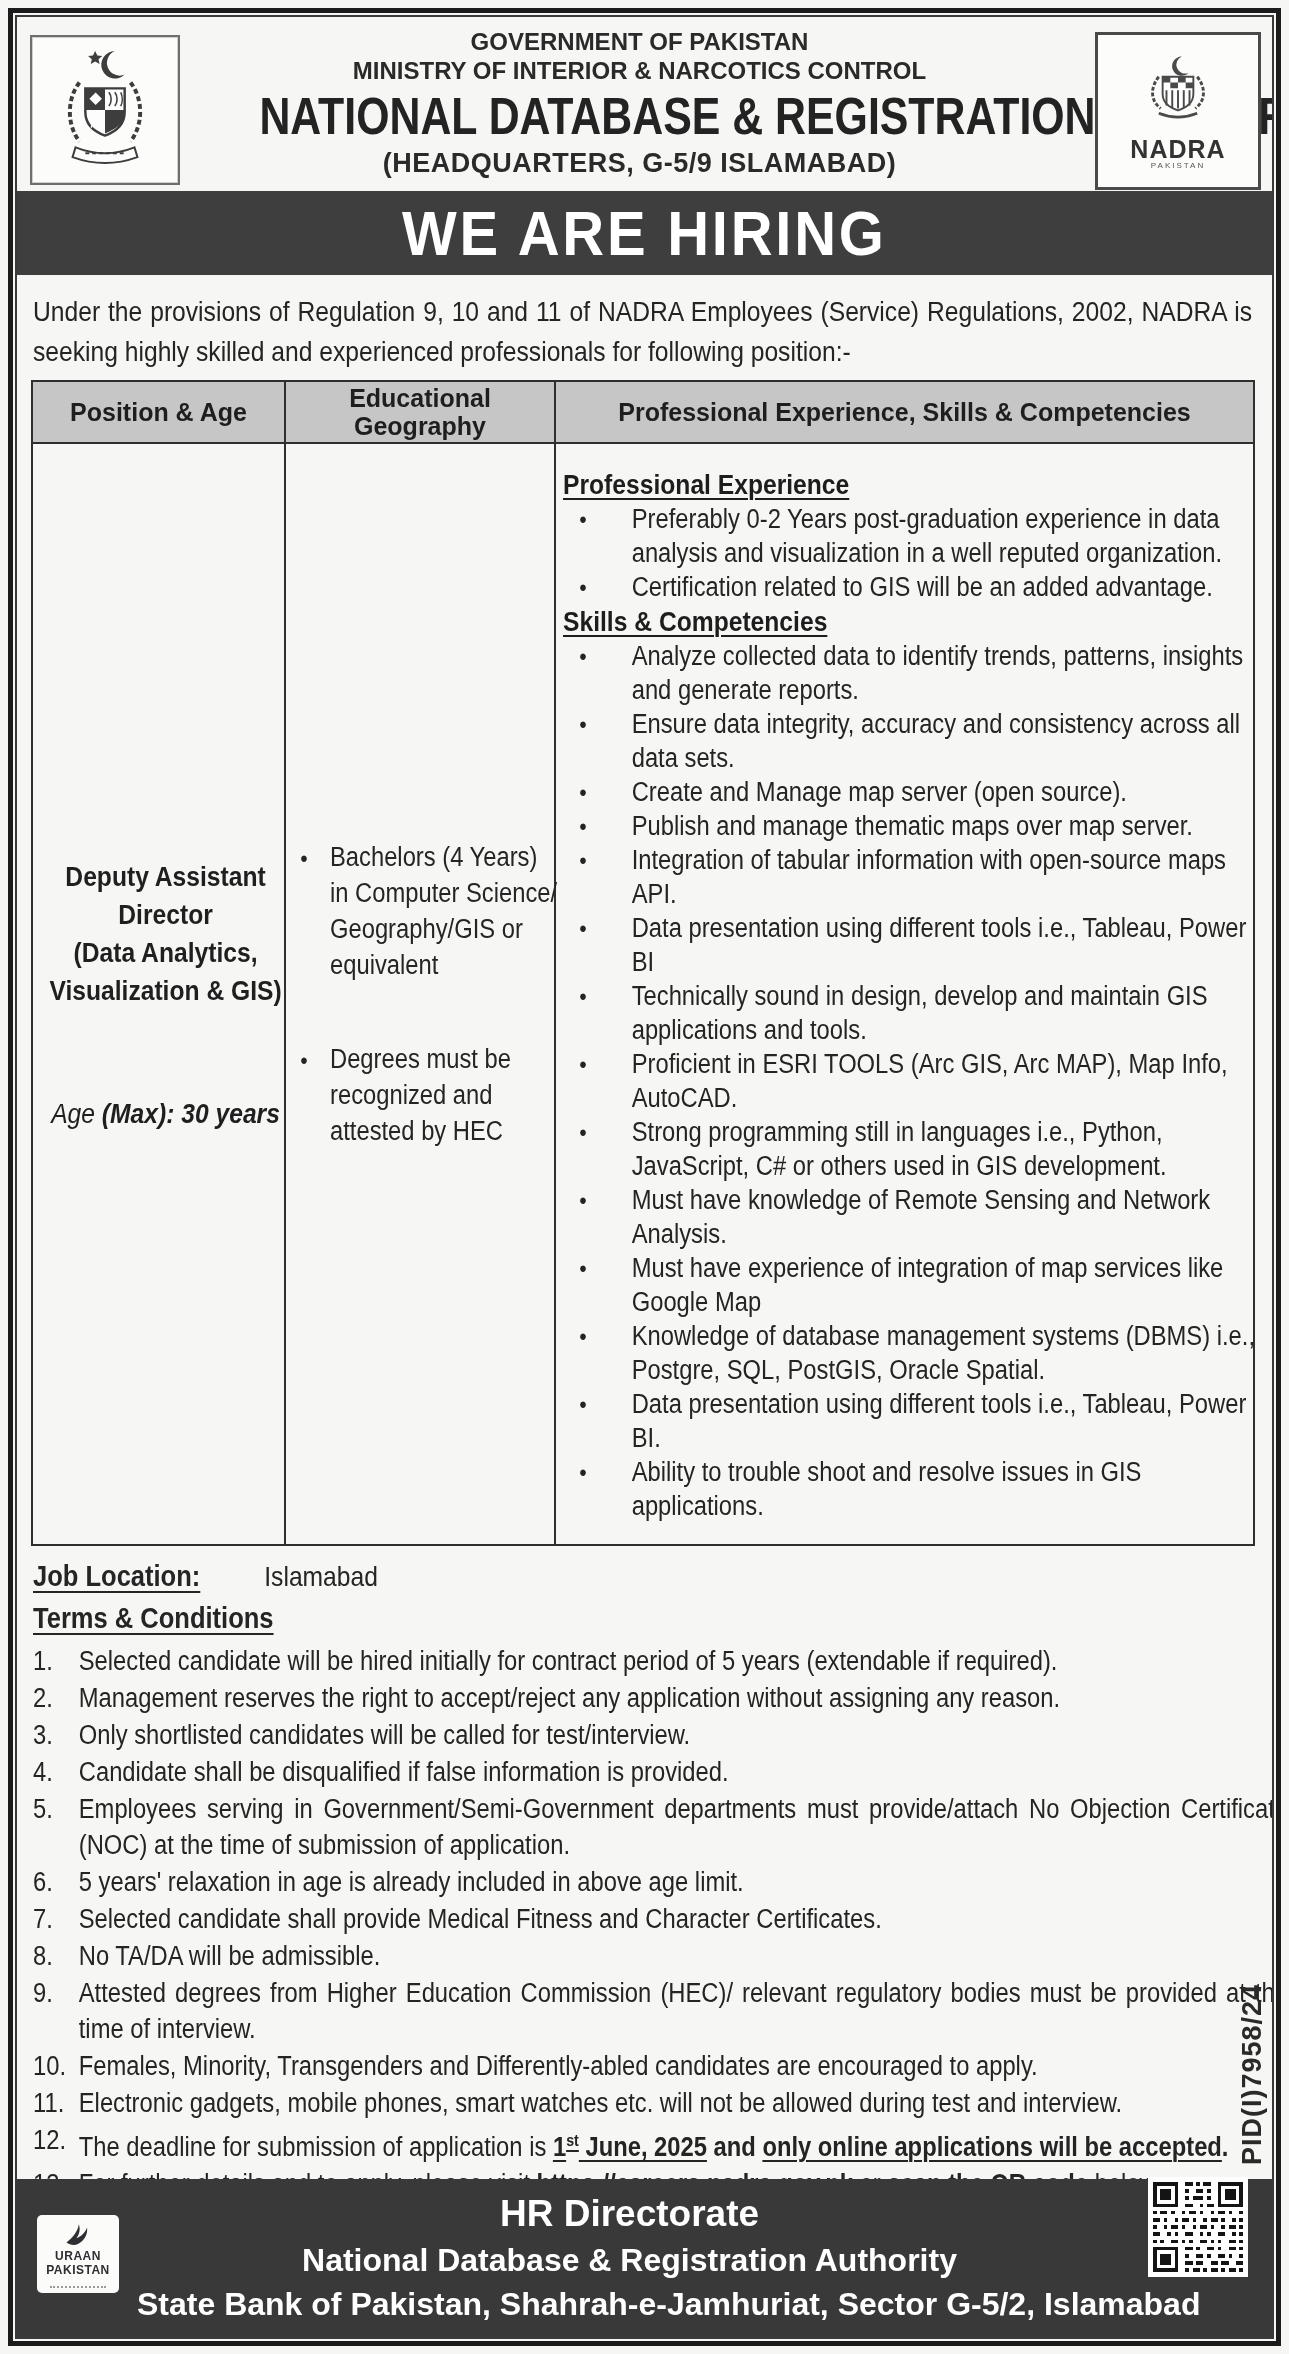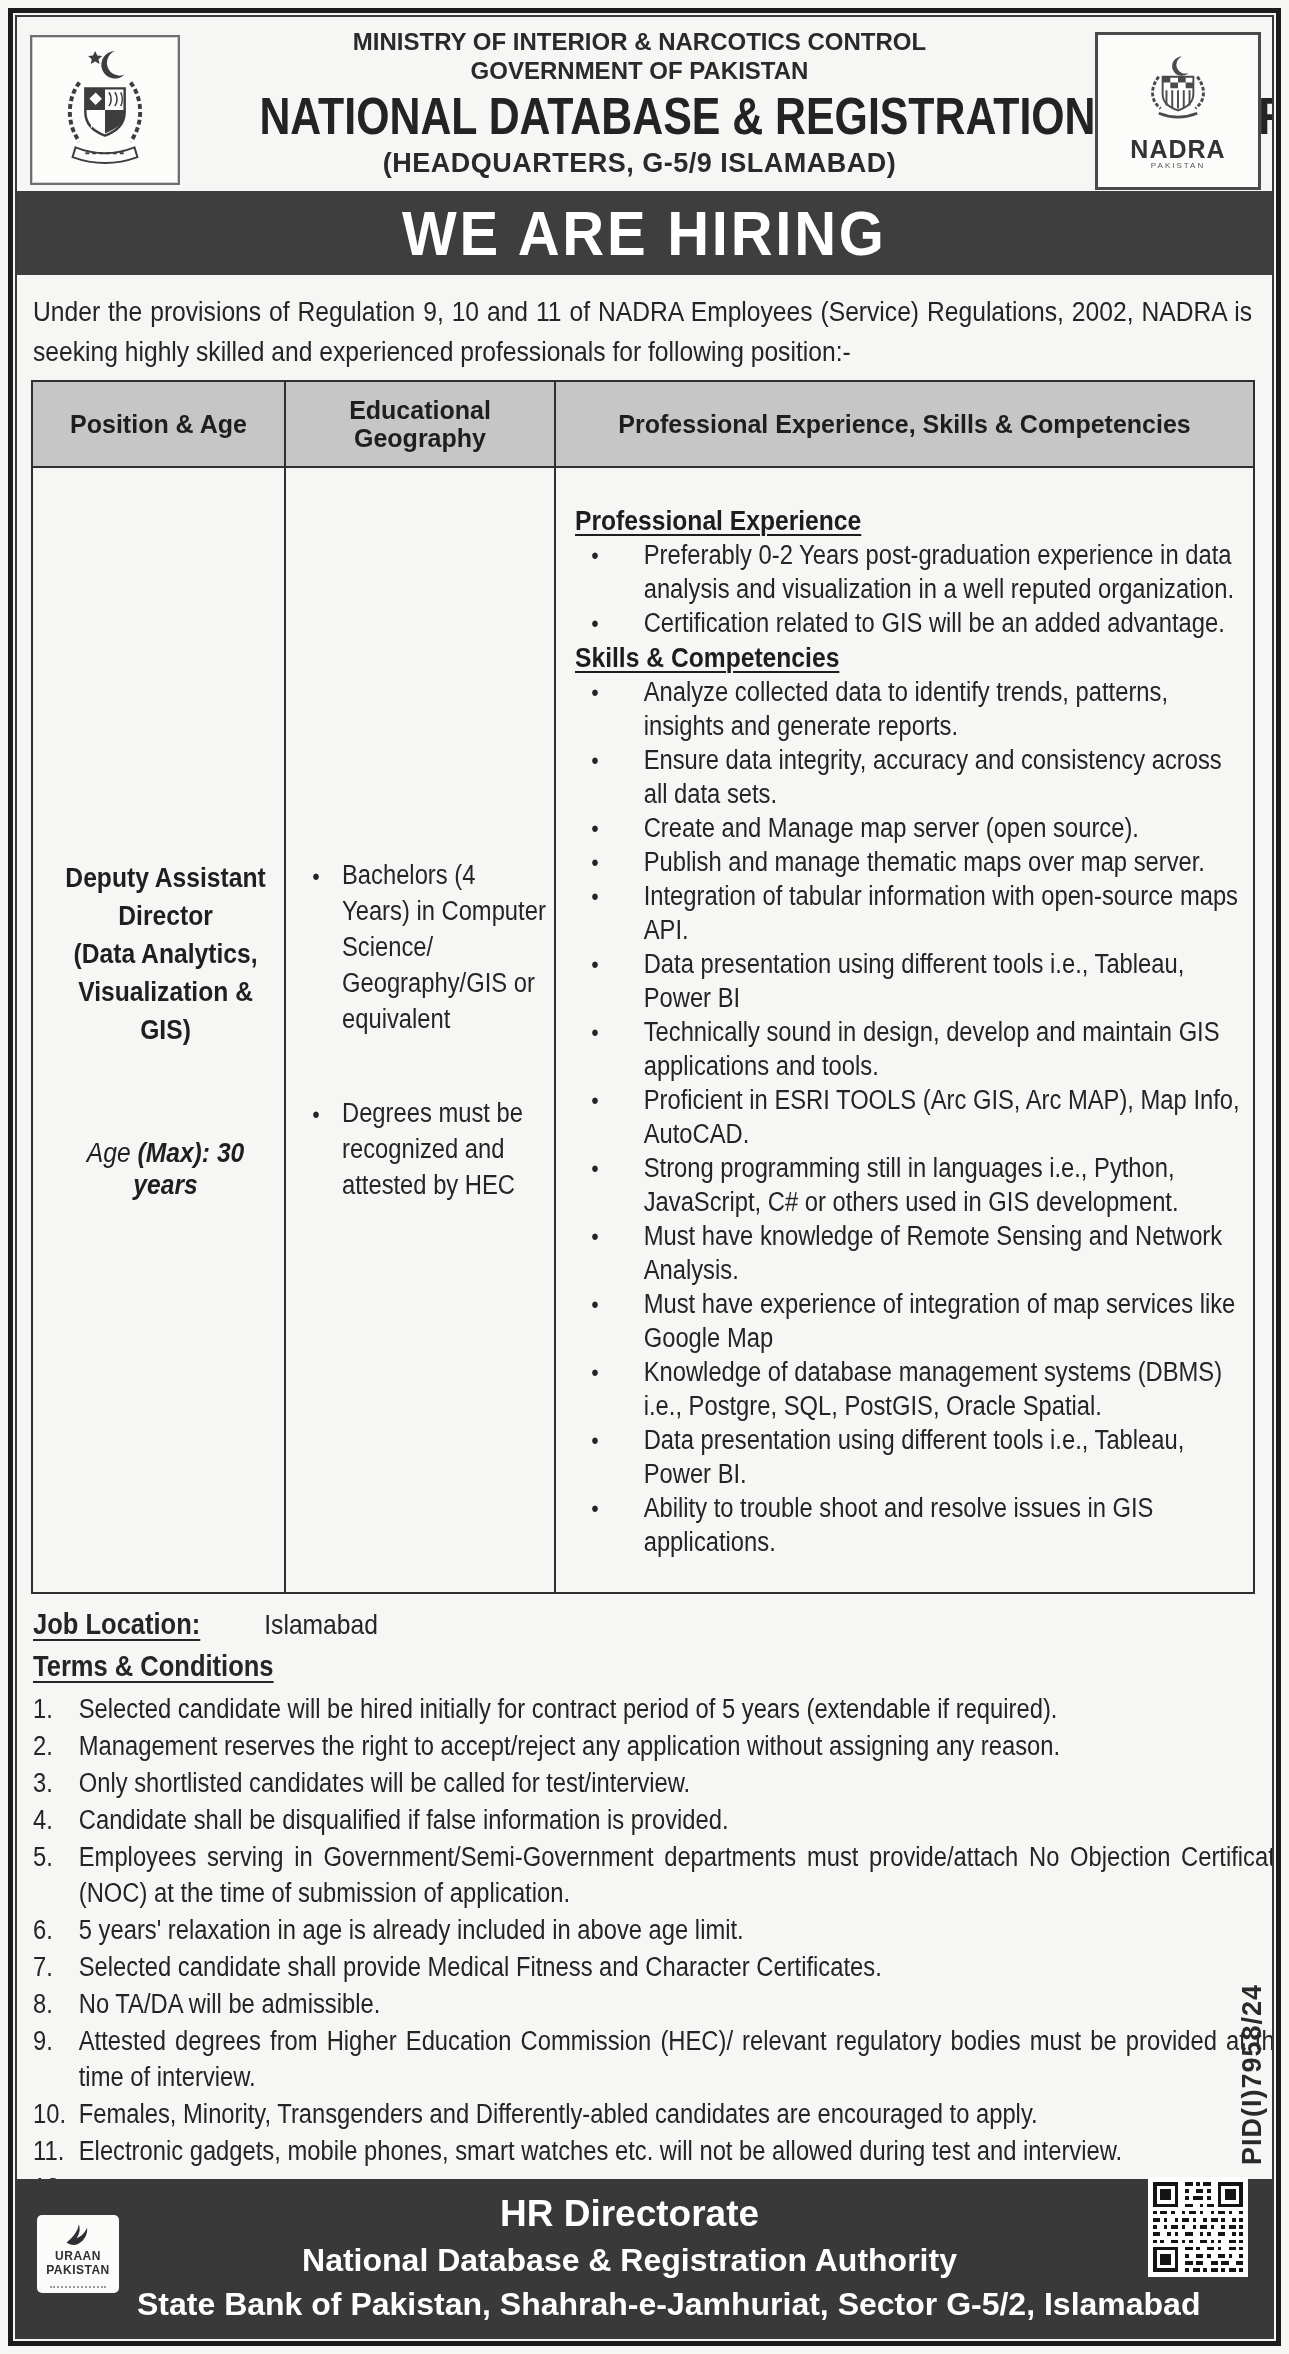--- a/index.html
+++ b/index.html
@@ -29,21 +29,21 @@
   .banner-text{color:#fff;font-weight:bold;font-size:63px;letter-spacing:3px;white-space:nowrap;
     transform:scaleX(.92);}
 
   
   .intro-wrap{margin:17px 20px 8px 16px;}
   .intro{font-size:28px;line-height:40px;text-align:justify;color:#242424;}
 
   
   table.jobs{border-collapse:collapse;table-layout:fixed;margin:8px 0 0 14px;width:1222px;}
   table.jobs col.c1{width:253px;} table.jobs col.c2{width:270px;} table.jobs col.c3{width:699px;}
-  table.jobs th,table.jobs td{border:2px solid #2f2f2f;vertical-align:middle;padding:12px;}
+  table.jobs th,table.jobs td{border:2px solid #2f2f2f;vertical-align:middle;padding:0;}
   table.jobs th{height:60px;background:var(--table-header-bg,#c6c6c6);font-size:25px;line-height:28px;font-weight:bold;color:#1e1e1e;}
   td.cell-pos,td.cell-edu{vertical-align:middle;}
   td.cell-exp{vertical-align:top;height:1100px;}
   .cellpad{padding:6px 8px;}
   .pos-wrap{text-align:center;}
   .pos-title,.pos-subtitle{font-weight:bold;font-size:28px;line-height:38px;color:#1f1f1f;}
   .age-line{margin-top:88px;font-size:28px;font-style:italic;color:#1f1f1f;}
   ul.bullets{list-style:none;margin:0;padding:0;}
   ul.edu-bullets li{position:relative;padding-left:42px;font-size:27px;line-height:36px;margin-bottom:0;}
   ul.edu-bullets li + li{margin-top:58px;}
@@ -108,22 +108,22 @@
             <rect x="46" y="50" width="9" height="9" transform="rotate(45 50.5 54.5)" fill="#fdfdfd"></rect>
             <path d="M60 66 h20 v2 c0 12 -9 17 -20 22 z" fill="#3d3d3d"></path>
             <path d="M64 48 c3 4 3 10 0 14 m6 -14 c3 4 3 10 0 14 m6 -14 c2 4 2 10 0 14" stroke="#3d3d3d" stroke-width="1.6" fill="none"></path>
             <path d="M46 72 c2 4 2 8 0 12 m8 -12 c2 4 2 8 0 12" stroke="#fdfdfd" stroke-width="1.6" fill="none"></path>
             <path d="M30 104 q30 12 60 0 l3 10 q-33 12 -66 0 z" fill="#fdfdfd" stroke="#3d3d3d" stroke-width="2"></path>
             <line x1="40" y1="110" x2="80" y2="110" stroke="#3d3d3d" stroke-width="2" stroke-dasharray="4 3"></line>
           </svg>
         </div>
 
         <div class="header-text">
+          <div class="gov-line">GOVERNMENT OF PAKISTAN</div>
           <div class="gov-line">MINISTRY OF INTERIOR &amp; NARCOTICS CONTROL</div>
-          <div class="gov-line">GOVERNMENT OF PAKISTAN</div>
           <div class="org-title">NATIONAL DATABASE &amp; REGISTRATION AUTHORITY</div>
           <div class="hq-line">(HEADQUARTERS, G-5/9 ISLAMABAD)</div>
         </div>
 
         <div class="logo-box">
           <svg width="96" height="84" viewBox="0 0 100 86">
             <path d="M54 3 a10 10 0 1 0 7 17 a8 8 0 1 1 -7 -17" fill="#4a4a4a"></path>
             <path d="M30 24 c-9 11 -9 25 2 33" fill="none" stroke="#4a4a4a" stroke-width="3" stroke-dasharray="4 2"></path>
             <path d="M70 24 c9 11 9 25 -2 33" fill="none" stroke="#4a4a4a" stroke-width="3" stroke-dasharray="4 2"></path>
             <path d="M34 24 h32 v18 c0 10 -8 14 -16 17 c-8 -3 -16 -7 -16 -17 z" fill="#fff" stroke="#4a4a4a" stroke-width="2"></path>

